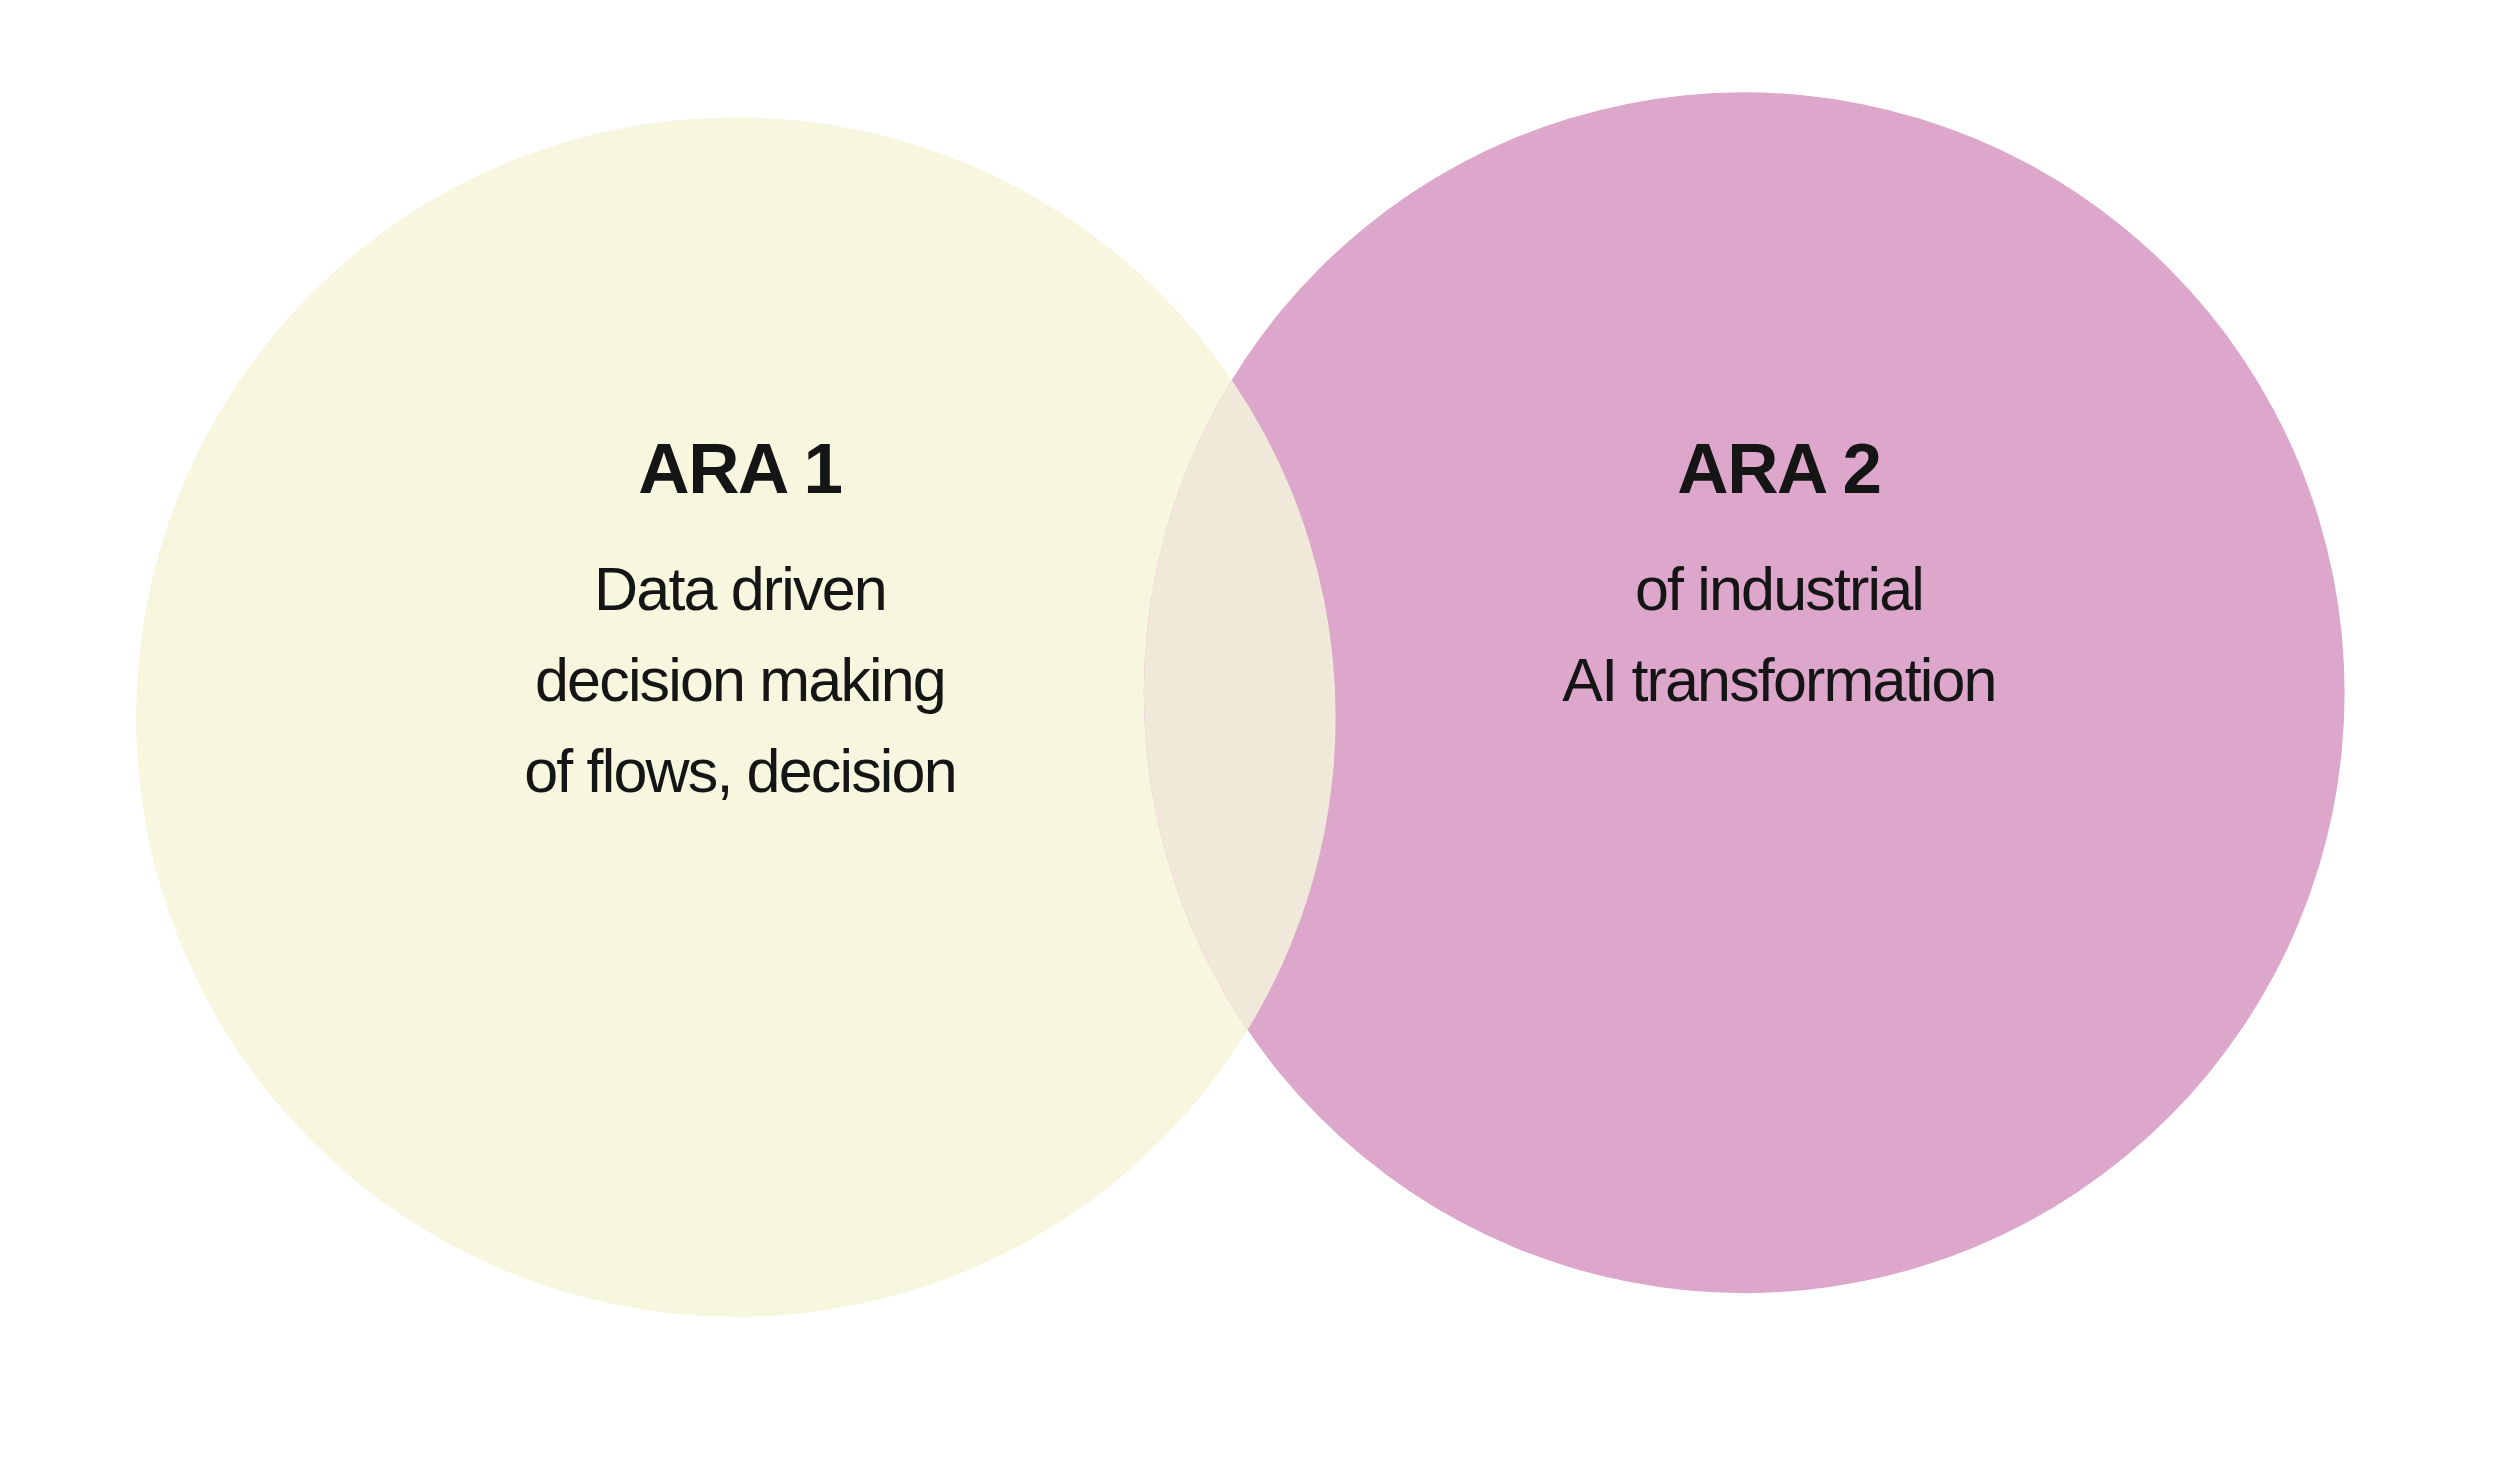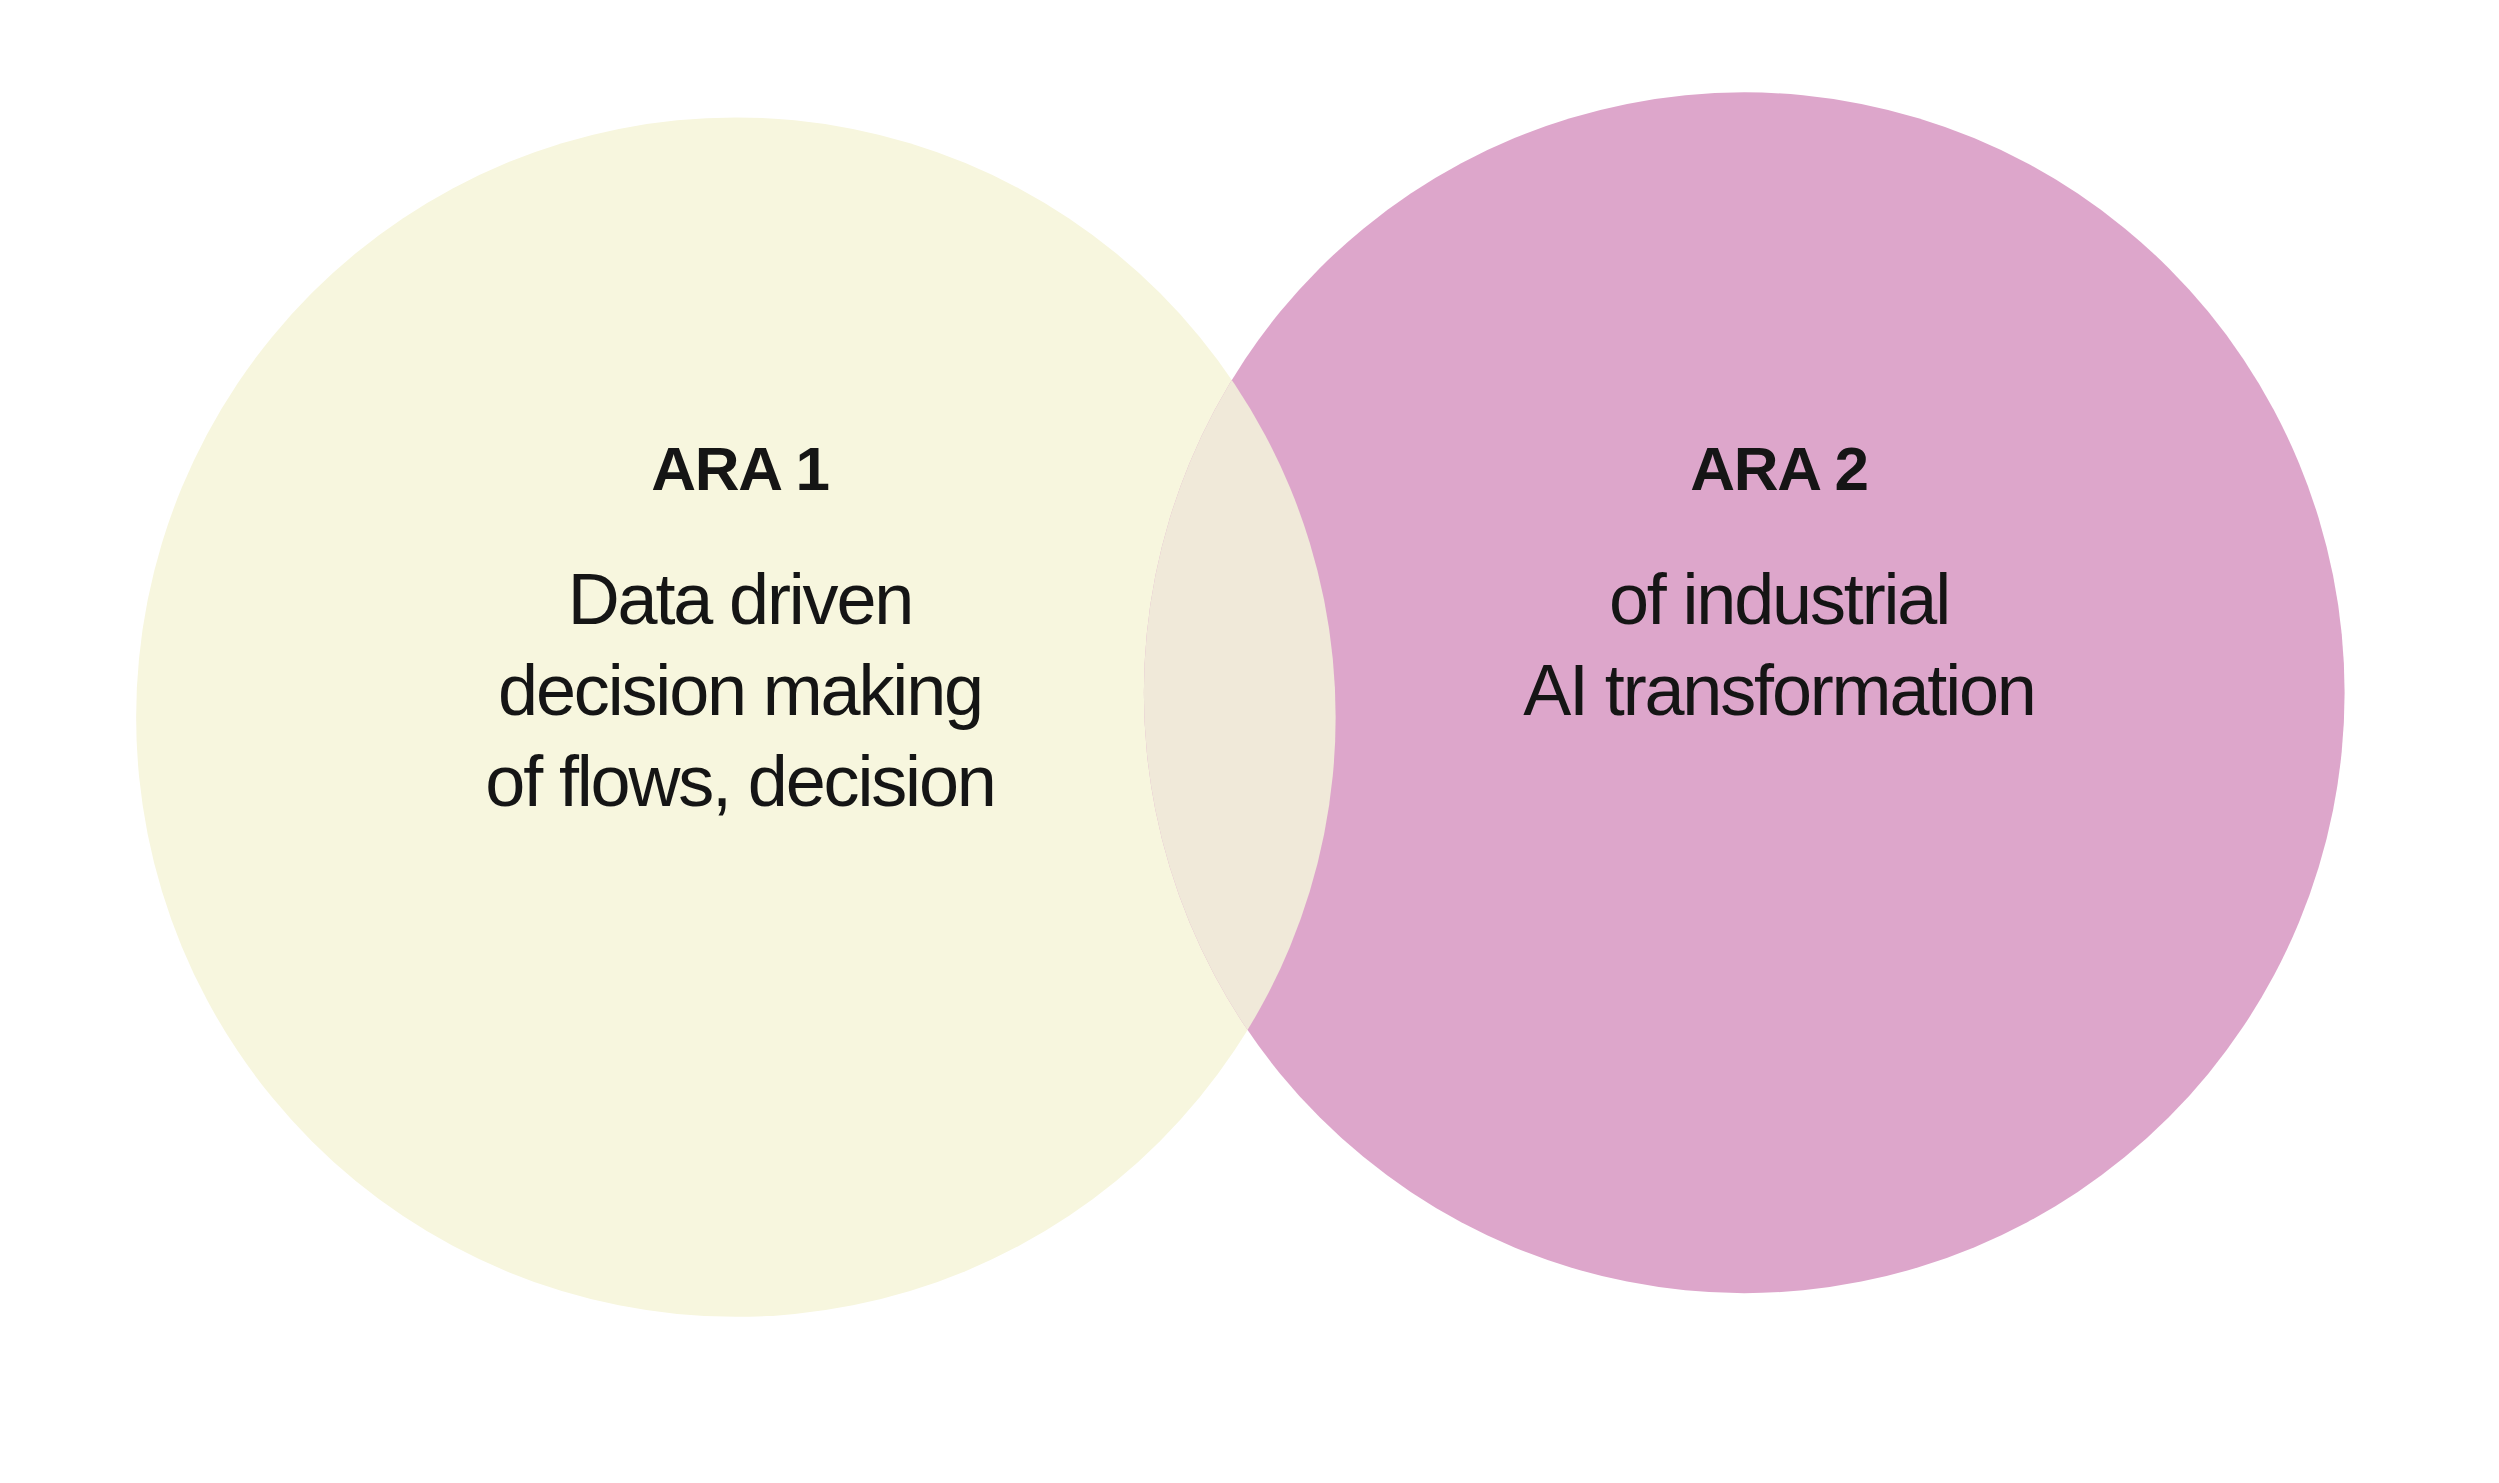--- a/index.html
+++ b/index.html
@@ -26,28 +26,28 @@
     position: absolute;
     top: 417px;
     transform: translateX(-50%);
     text-align: center;
     color: #151515;
     white-space: nowrap;
   }
   .label-group.left  { left: 740px; }
   .label-group.right { left: 1779px; text-align: center; }
   .circle-title {
-    font-size: 62px;
+    font-size: 71px;
     font-weight: 700;
     line-height: 103px;
     letter-spacing: -0.02em;
   }
   .circle-desc {
-    margin-top: 34px;
-    font-size: 72px;
+    margin-top: 24px;
+    font-size: 61px;
     font-weight: 400;
     line-height: 91px;
     letter-spacing: -0.03em;
   }
   .desc-line { display: block; }
 </style>
 </head>
 <body>
 
 <div class="canvas">

